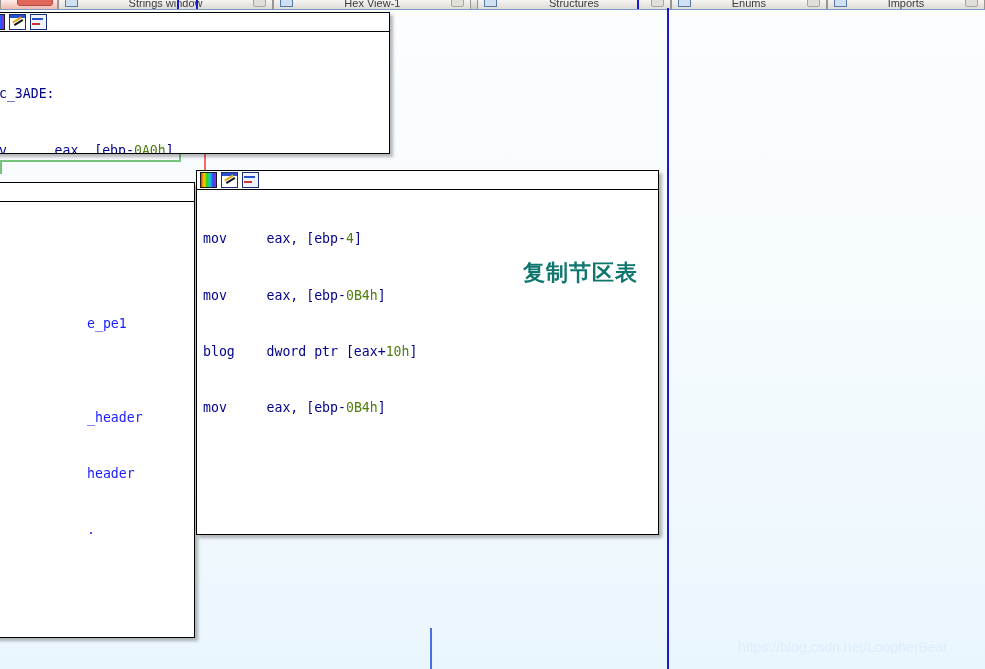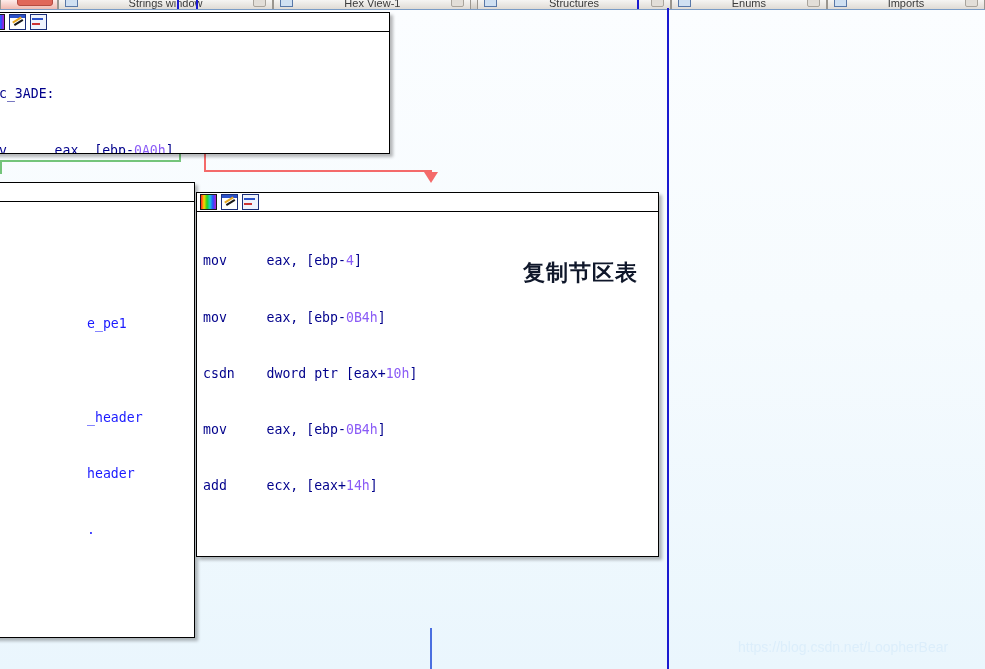--- a/index.html
+++ b/index.html
@@ -68,29 +68,29 @@
   .ico-chart::before{content:"";position:absolute;left:1px;top:3px;width:11px;height:2px;background:#2b51c9;}
   .ico-chart::after{content:"";position:absolute;left:1px;top:8px;width:8px;height:2px;background:#c33;}
 
   .code{
     padding:3px 0 3px 0;font-size:13.2px;line-height:18.7px;
     color:#1a1aff;white-space:pre;font-family:"DejaVu Sans Mono",monospace;
   }
   .code .ln{display:block;padding-left:6px;}
   .mn{color:#00008b;}      
   .op{color:#00008b;}      
-  .num{color:#8b5cf6;}     
+  .num{color:#4d7c0f;}     
   .lbl{color:#00008b;}     
 
   
   #node-a{left:-16px;top:12px;width:406px;height:142px;}
   
   #node-b{left:-110px;top:182px;width:305px;height:456px;}
   
-  #node-c{left:196px;top:192px;width:463px;height:365px;}
+  #node-c{left:196px;top:170px;width:463px;height:365px;}
 
   
   .edge{position:absolute;}
   
   #edge-red-v1{left:204px;top:154px;width:2px;height:18px;background:#f46a6a;}
   #edge-red-h{left:204px;top:170px;width:227px;height:2px;background:#f46a6a;}
   #edge-red-v2{left:430px;top:170px;width:2px;height:7px;background:#f46a6a;}
   #edge-red-arrow{left:424px;top:172px;width:0;height:0;
     border-left:7px solid transparent;border-right:7px solid transparent;
     border-top:11px solid #f46a6a;}
@@ -102,21 +102,21 @@
   #edge-blue-right{left:667px;top:8px;width:2px;height:661px;background:#1a1ad0;}
   #edge-blue-below-c{left:430px;top:628px;width:2px;height:41px;background:#4a6fe0;}
   #edge-blue-top-a1{left:177px;top:0px;width:2px;height:9px;background:#1a1ad0;}
   #edge-blue-top-a2{left:196px;top:0px;width:2px;height:9px;background:#1a1ad0;}
   #edge-blue-top-r{left:637px;top:0px;width:2px;height:9px;background:#1a1ad0;}
 
   
   #annotation-copy-section-table{
     position:absolute;left:523px;top:258px;
     font-family:"DejaVu Sans",sans-serif;font-size:22px;font-weight:700;
-    color:#0f172a;letter-spacing:1px;white-space:nowrap;
+    color:#0f766e;letter-spacing:1px;white-space:nowrap;
   }
 
   
   #watermark{
     position:absolute;left:738px;top:639px;
     font-family:"Liberation Sans",sans-serif;font-size:14px;
     color:#dceefb;white-space:nowrap;
   }
 </style>
 </head>
@@ -212,23 +212,22 @@
 
 <div class="node" id="node-c">
   <div class="node-toolbar">
     <span class="ico ico-palette"></span>
     <span class="ico ico-pencil"></span>
     <span class="ico ico-chart"></span>
   </div>
   <div class="code">
     <span class="ln"><span class="mn">mov</span>     <span class="op">eax, [ebp-<span class="num">4</span>]</span></span>
     <span class="ln"><span class="mn">mov</span>     <span class="op">eax, [ebp-<span class="num">0B4h</span>]</span></span>
-    <span class="ln"><span class="mn">csdn</span>    <span class="op">dword ptr [eax+<span class="num">10h</span>]</span></span>
+    <span class="ln"><span class="mn">blog</span>    <span class="op">dword ptr [eax+<span class="num">10h</span>]</span></span>
     <span class="ln"><span class="mn">mov</span>     <span class="op">eax, [ebp-<span class="num">0B4h</span>]</span></span>
-    <span class="ln"><span class="mn">add</span>     <span class="op">ecx, [eax+<span class="num">14h</span>]</span></span>
     
     
     
     
     
     
     
     
     
     

